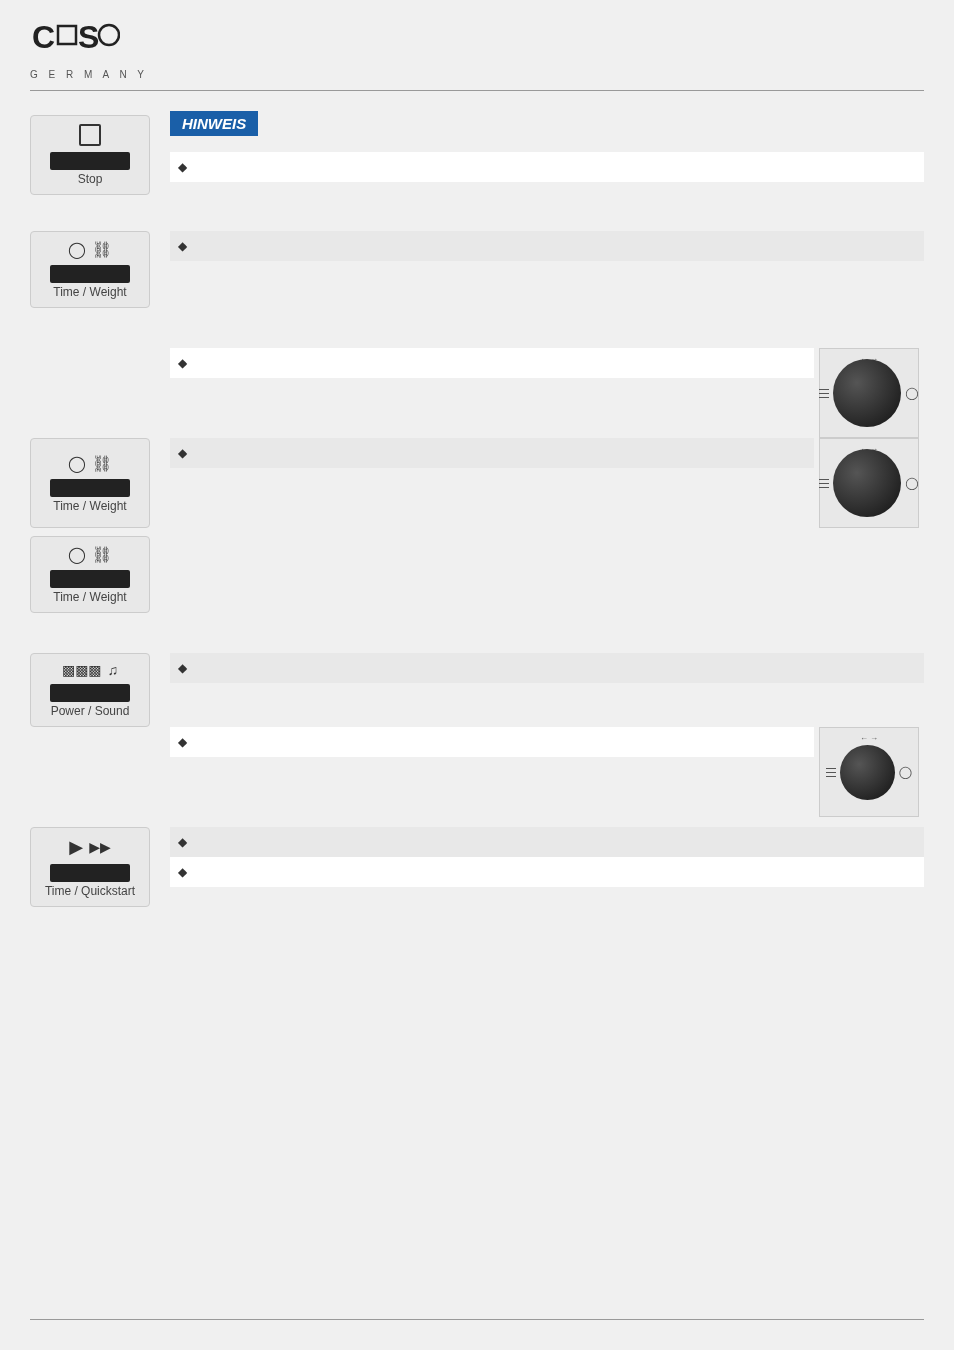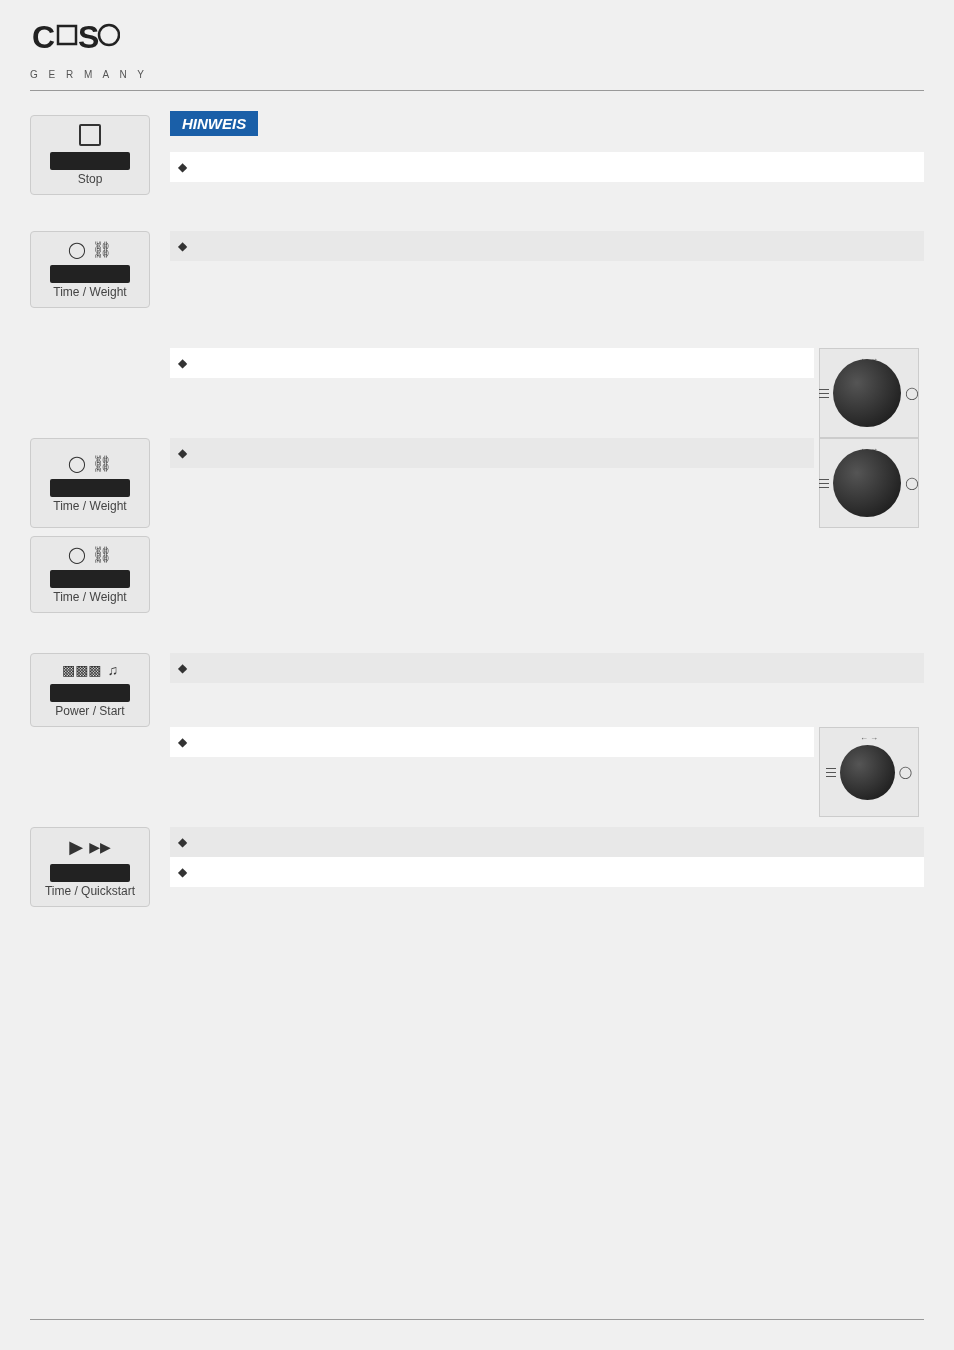--- a/index.html
+++ b/index.html
@@ -292,21 +292,21 @@
   <div style="height:30px;"></div>
 
   <div style="position:relative; margin-bottom:10px;">
     <div style="display:flex;">
       <div class="btn-box">
         <div class="btn-icon-area">
           <span style="font-size:14px; color:#333;">▩▩▩</span>
           <span style="font-size:14px; color:#333;">♫</span>
         </div>
         <div class="btn-bar"></div>
-        <div class="btn-label">Power / Start</div>
+        <div class="btn-label">Power / Sound</div>
       </div>
       <div style="flex:1;">
         <div class="row-diamond-line">
           <span class="diamond">◆</span>
         </div>
       </div>
     </div>
 
     <div style="display:flex; margin-top:0;">
       <div style="width:140px; flex-shrink:0;"></div>

